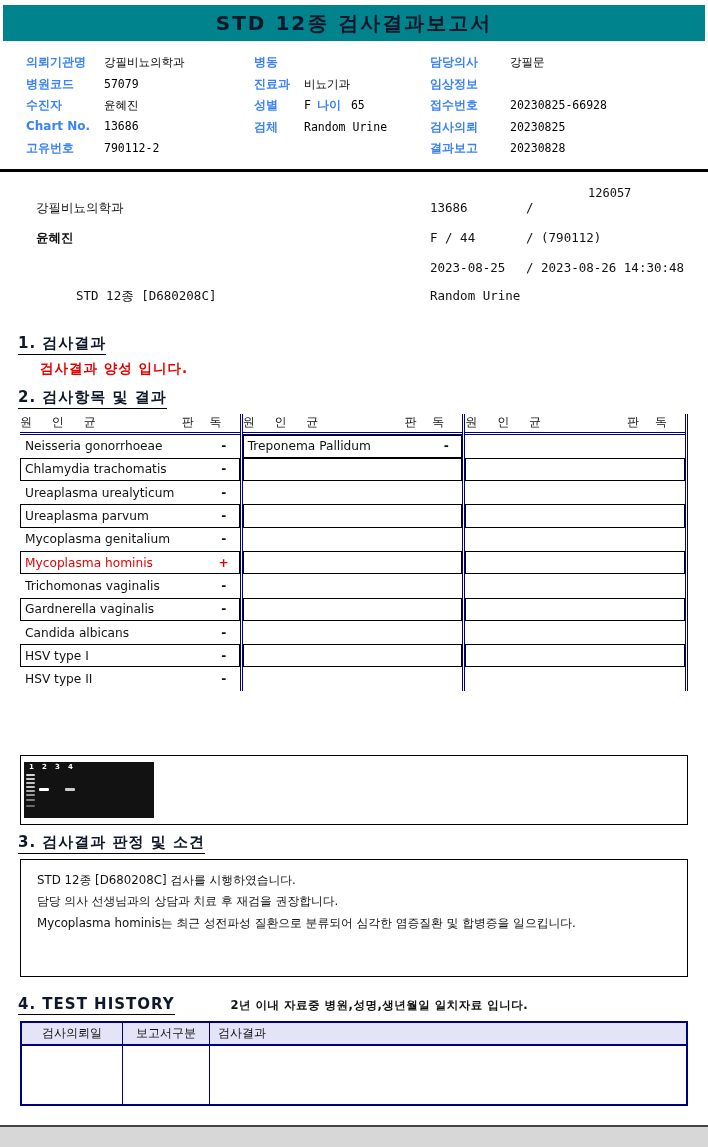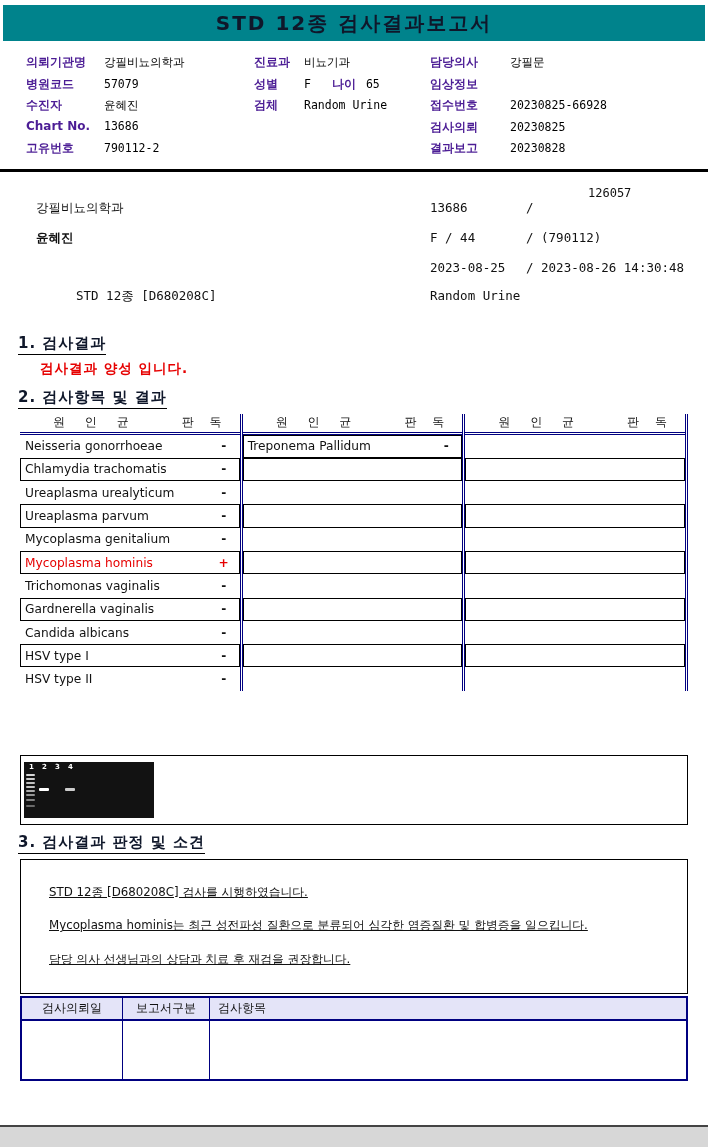--- a/index.html
+++ b/index.html
@@ -9,65 +9,65 @@
   body{
     width:708px;height:1147px;background:#fff;color:#111;position:relative;overflow:hidden;
     font-family:"DejaVu Sans","Liberation Sans",sans-serif;font-size:12px;
   }
   .banner{margin:5px 3px 0;height:36px;background:var(--teal);display:flex;align-items:center;justify-content:center;}
   .banner-title{margin:0;color:#0f172a;font-size:20px;font-weight:700;letter-spacing:2px;}
 
   .info-grid{display:flex;padding:13px 0 5px 26px;}
   .col1{width:228px;} .col2{width:176px;} .col3{flex:1;}
   .info-row{display:flex;align-items:baseline;height:21.5px;}
-  .info-label{font-weight:700;color:#4c1d95;flex:none;}
+  .info-label{font-weight:700;color:#3b82f6;flex:none;}
   .col1 .info-label{width:78px;}
   .col2 .info-label{width:50px;}
   .col3 .info-label{width:80px;}
-  .info-label.lbl2{width:auto;margin-left:21px;margin-right:10px;}
+  .info-label.lbl2{width:auto;margin-left:6px;margin-right:10px;}
   .info-value{font-family:"DejaVu Sans Mono","Liberation Mono",monospace;font-size:11.5px;color:#000;white-space:nowrap;}
   .thick-rule{border-top:3px solid #000;margin-top:2px;}
 
   .summary{position:relative;padding:28px 20px 8px;font-family:"DejaVu Sans Mono","Liberation Mono",monospace;}
   .form-number{position:absolute;top:14px;left:588px;font-size:12px;}
   .sum-row{display:grid;grid-template-columns:410px 96px auto;align-items:baseline;margin-bottom:13px;font-size:12.5px;}
   .sum-l{padding-left:16px;}
   .sum-l.indent{padding-left:56px;}
   .bold{font-weight:700;}
 
   .sec-heading-wrap{margin:8px 0 5px 18px;}
   .sec-heading{display:inline-block;margin:0;font-size:15px;font-weight:700;color:#0f172a;border-bottom:1.5px solid #000;padding-bottom:1px;letter-spacing:1px;}
   .result-alert{margin:3px 0 10px 40px;color:var(--red);font-weight:700;font-size:13.5px;letter-spacing:1px;}
 
   .results-table{display:flex;margin:4px 20px 0;}
   .rt-group{flex:1;min-width:0;}
   .rt-sep{border-left:3px double var(--navy);}
   .rt-end{border-right:3px double var(--navy);}
   .rt-header{display:flex;align-items:center;height:18px;border-bottom:3px double var(--navy);font-size:12px;}
-  .rt-hname{flex:1;text-align:center;letter-spacing:8px;}
+  .rt-hname{flex:1;text-align:left;letter-spacing:8px;}
   .rt-hval{width:70px;text-align:center;letter-spacing:6px;}
   .rt-row{display:flex;align-items:center;height:21.3px;font-size:12.2px;border:1.4px solid transparent;}
   .rt-row.boxed{border-color:#000;}
   .rt-name{flex:1;padding-left:4px;white-space:nowrap;overflow:hidden;}
   .rt-val{width:30px;text-align:center;font-weight:700;}
   .rt-row.pos .rt-name,.rt-row.pos .rt-val{color:var(--red);}
 
   .gel-outer{margin:64px 20px 0;height:64px;border:1.5px solid #000;display:flex;align-items:center;padding:2px 6px 2px 3px;}
   .gel-image{position:relative;width:130px;height:56px;background:#121212;flex:none;}
   .gel-lane-numbers{position:absolute;top:1px;left:1px;display:flex;}
   .gel-lane-numbers span{width:13px;text-align:center;color:#fff;font-size:7px;font-weight:700;}
   .band{position:absolute;background:#ededed;border-radius:1px;}
   .gel-annot{margin-left:8px;align-self:flex-start;padding-top:2px;}
   .gel-title{font-size:8.5px;font-weight:700;}
   .gel-lane-desc{font-size:6.5px;line-height:1.3;}
   .gel-band-label{font-size:8px;font-weight:700;margin-top:1px;}
   .band-arrow{margin-right:2px;}
 
   .comment-box{margin:4px 20px 0;border:1.3px solid #000;min-height:100px;padding:8px 12px;font-size:11.8px;line-height:1.5;}
-  .comment-box p{margin:16px;text-decoration:underline;}
+  .comment-box p{margin:4px;}
 
   .sec4-head{display:flex;align-items:baseline;margin:18px 0 6px 18px;}
   .sec4-note{margin-left:56px;font-size:11.5px;font-weight:600;letter-spacing:.5px;}
   .history-table{margin:2px 20px 0;border:2px solid var(--navy);}
   .hist-header{display:flex;background:var(--histbg);border-bottom:2px solid var(--navy);height:21px;}
   .hist-th{display:flex;align-items:center;justify-content:center;font-size:12px;height:100%;}
   .hist-th.c1{width:100px;border-right:1.5px solid var(--navy);}
   .hist-th.c2{width:86px;border-right:1.5px solid var(--navy);}
   .hist-th.c3{flex:1;justify-content:flex-start;padding-left:8px;}
   .hist-body{display:flex;height:58px;}
@@ -105,20 +105,24 @@
           <span class="info-label">Chart No.</span>
           <span class="info-value">13686</span>
         </div>
         <div class="info-row">
           <span class="info-label">고유번호</span>
           <span class="info-value">790112-2</span>
         </div>
       </div>
     <div class="info-col col2" id="info-col2">
         <div class="info-row">
+          <span class="info-label">병동</span>
+          <span class="info-value"></span>
+        </div>
+        <div class="info-row">
           <span class="info-label">진료과</span>
           <span class="info-value">비뇨기과</span>
         </div>
         <div class="info-row">
           <span class="info-label">성별</span>
           <span class="info-value">F</span>
           <span class="info-label lbl2">나이</span>
           <span class="info-value">65</span>
         </div>
         <div class="info-row">
@@ -356,29 +360,33 @@
       <div class="band" style="left:15px;top:26px;width:10px;height:3px;background:#fff"></div>
       <div class="band" style="left:41px;top:26px;width:10px;height:3px;opacity:.85"></div>
     </div>
   </section>
 
   <div class="sec-heading-wrap">
     <h2 class="sec-heading">3. 검사결과 판정 및 소견</h2>
   </div>
   <section class="comment-box">
     <p>STD 12종 [D680208C] 검사를 시행하였습니다.</p>
+    <p>담당 의사 선생님과의 상담과 치료 후 재검을 권장합니다.</p>
     <p>Mycoplasma hominis는 최근 성전파성 질환으로 분류되어 심각한 염증질환 및 합병증을 일으킵니다.</p>
-    <p>담당 의사 선생님과의 상담과 치료 후 재검을 권장합니다.</p>
-  </section>
-
+  </section>
+
+  <div class="sec4-head">
+    <h2 class="sec-heading">4. TEST HISTORY</h2>
+    <span class="sec4-note">2년 이내 자료중 병원,성명,생년월일 일치자료 입니다.</span>
+  </div>
   <section class="history-table">
     <div class="hist-header" id="history-header">
         <div class="hist-th c1">검사의뢰일</div>
         <div class="hist-th c2">보고서구분</div>
-        <div class="hist-th c3">검사항목</div>
+        <div class="hist-th c3">검사결과</div>
       </div>
     <div class="hist-body">
       <div class="hist-cell c1"></div>
       <div class="hist-cell c2"></div>
       <div class="hist-cell c3"></div>
     </div>
   </section>
 
   <div class="bottom-strip"></div>
 

